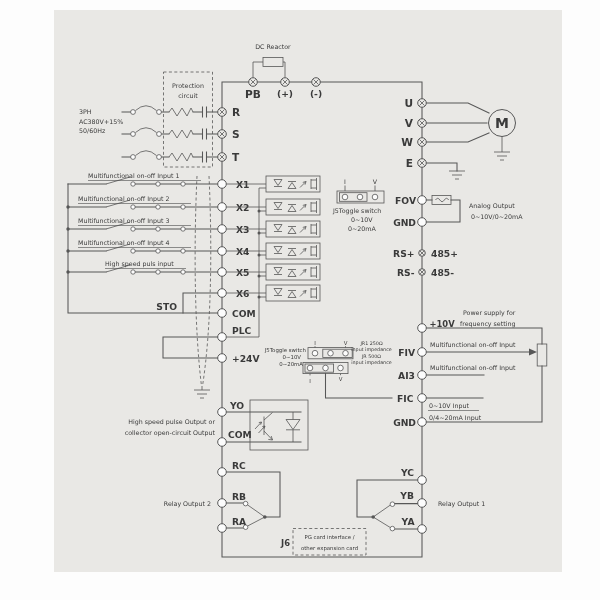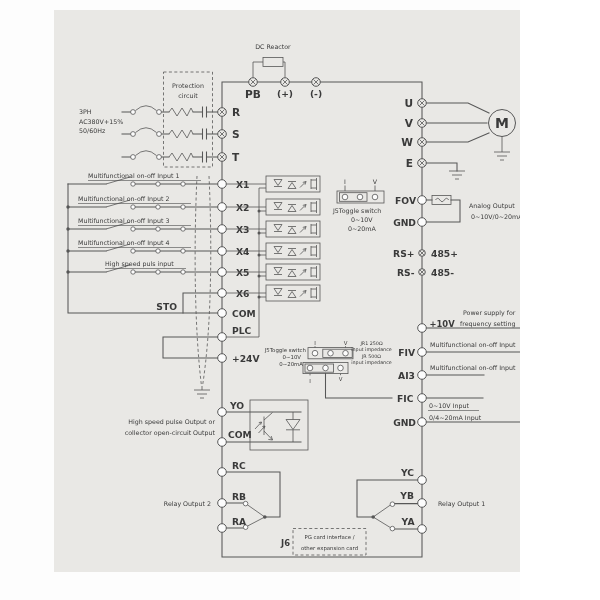--- a/index.html
+++ b/index.html
@@ -1,16 +1,16 @@
 <!DOCTYPE html>
 <html><head>
 <meta charset="utf-8">
 <style>
   html,body{margin:0;padding:0;background:#ffffff;}
-  .stage{position:relative;width:520px;height:600px;background:#fdfdfd;overflow:hidden;
+  .stage{position:relative;width:600px;height:600px;background:#fdfdfd;overflow:hidden;
          font-family:"DejaVu Sans",sans-serif;}
   .panel{position:absolute;left:54px;top:10px;width:508px;height:562px;background:#e9e8e5;}
   svg{position:absolute;left:0;top:0;}
   .txt{fill:#3a3a3a;font-family:"DejaVu Sans",sans-serif;}
   .term{font-size:9.2px;font-weight:600;}
   .termB{font-size:10.6px;font-weight:600;}
   .termS{font-size:8.4px;font-weight:600;}
   .n{font-size:6.3px;}
   .n2{font-size:5.4px;}
   .n3{font-size:4.8px;}

